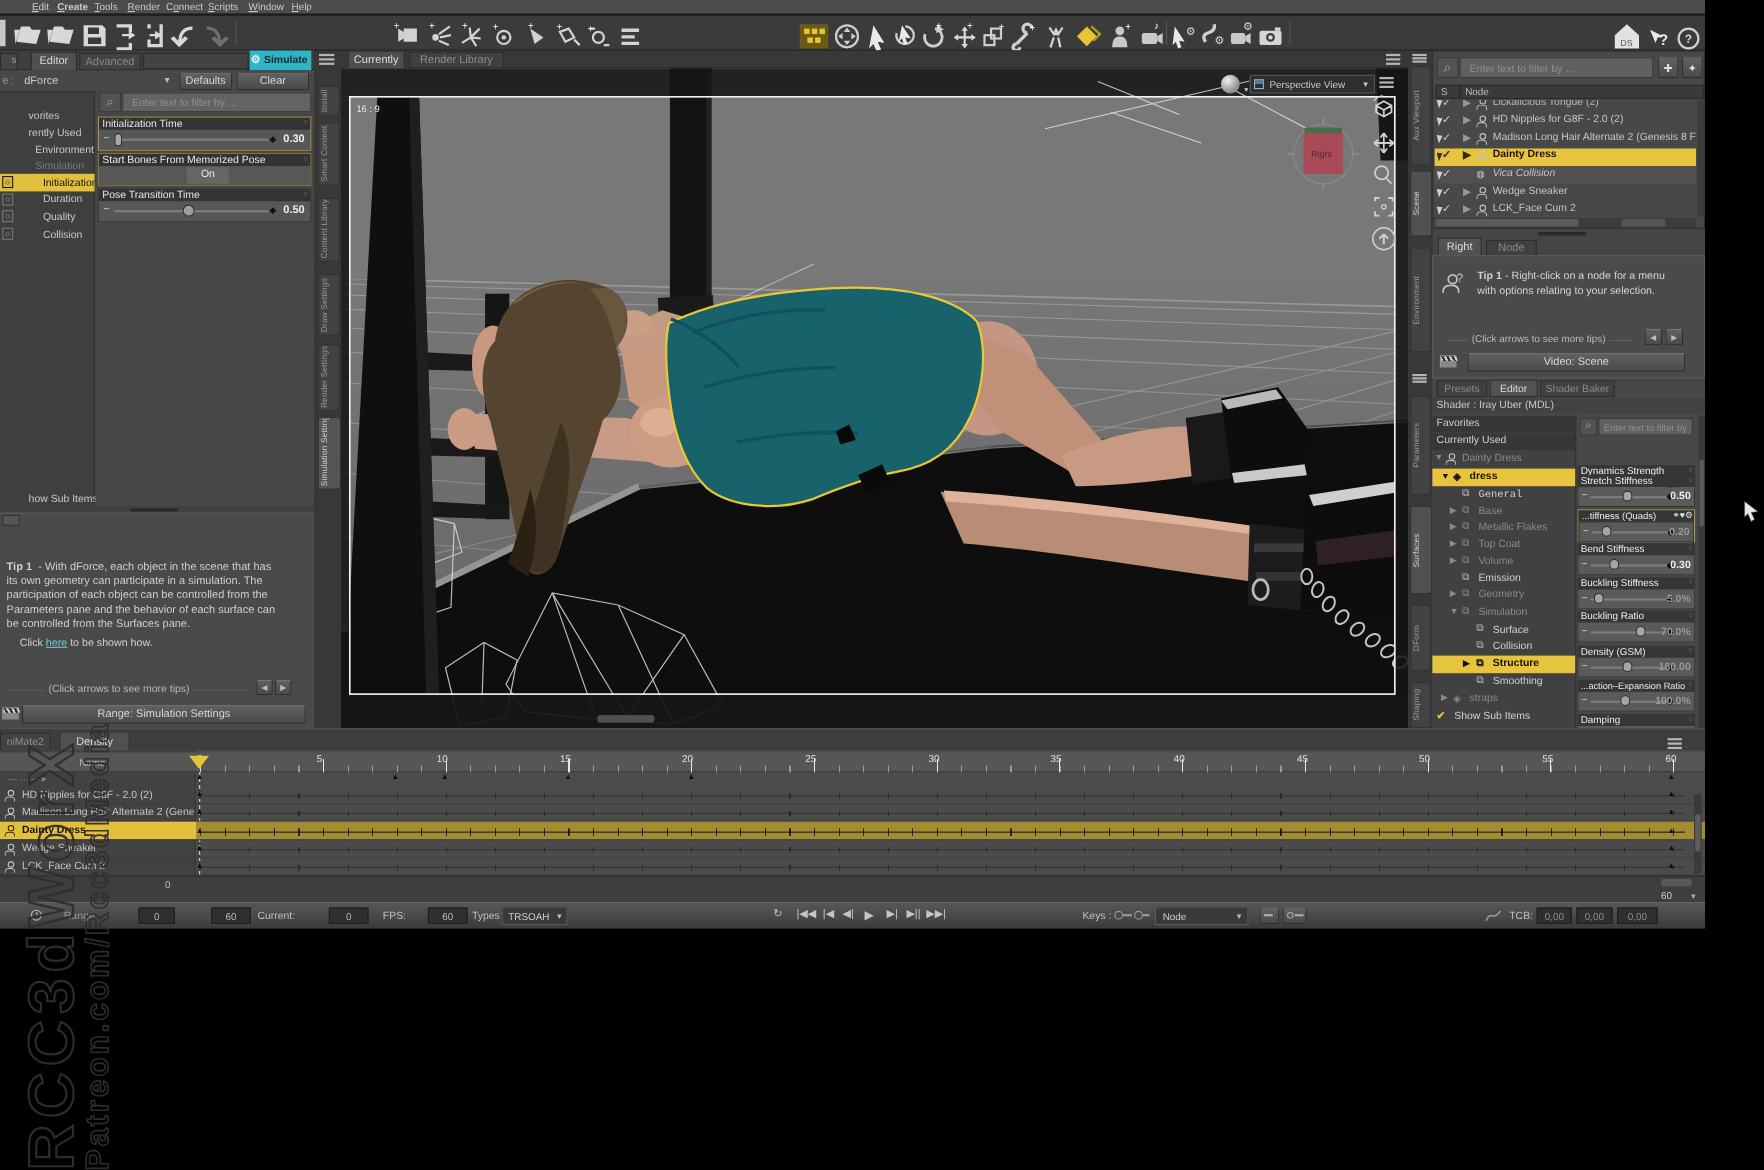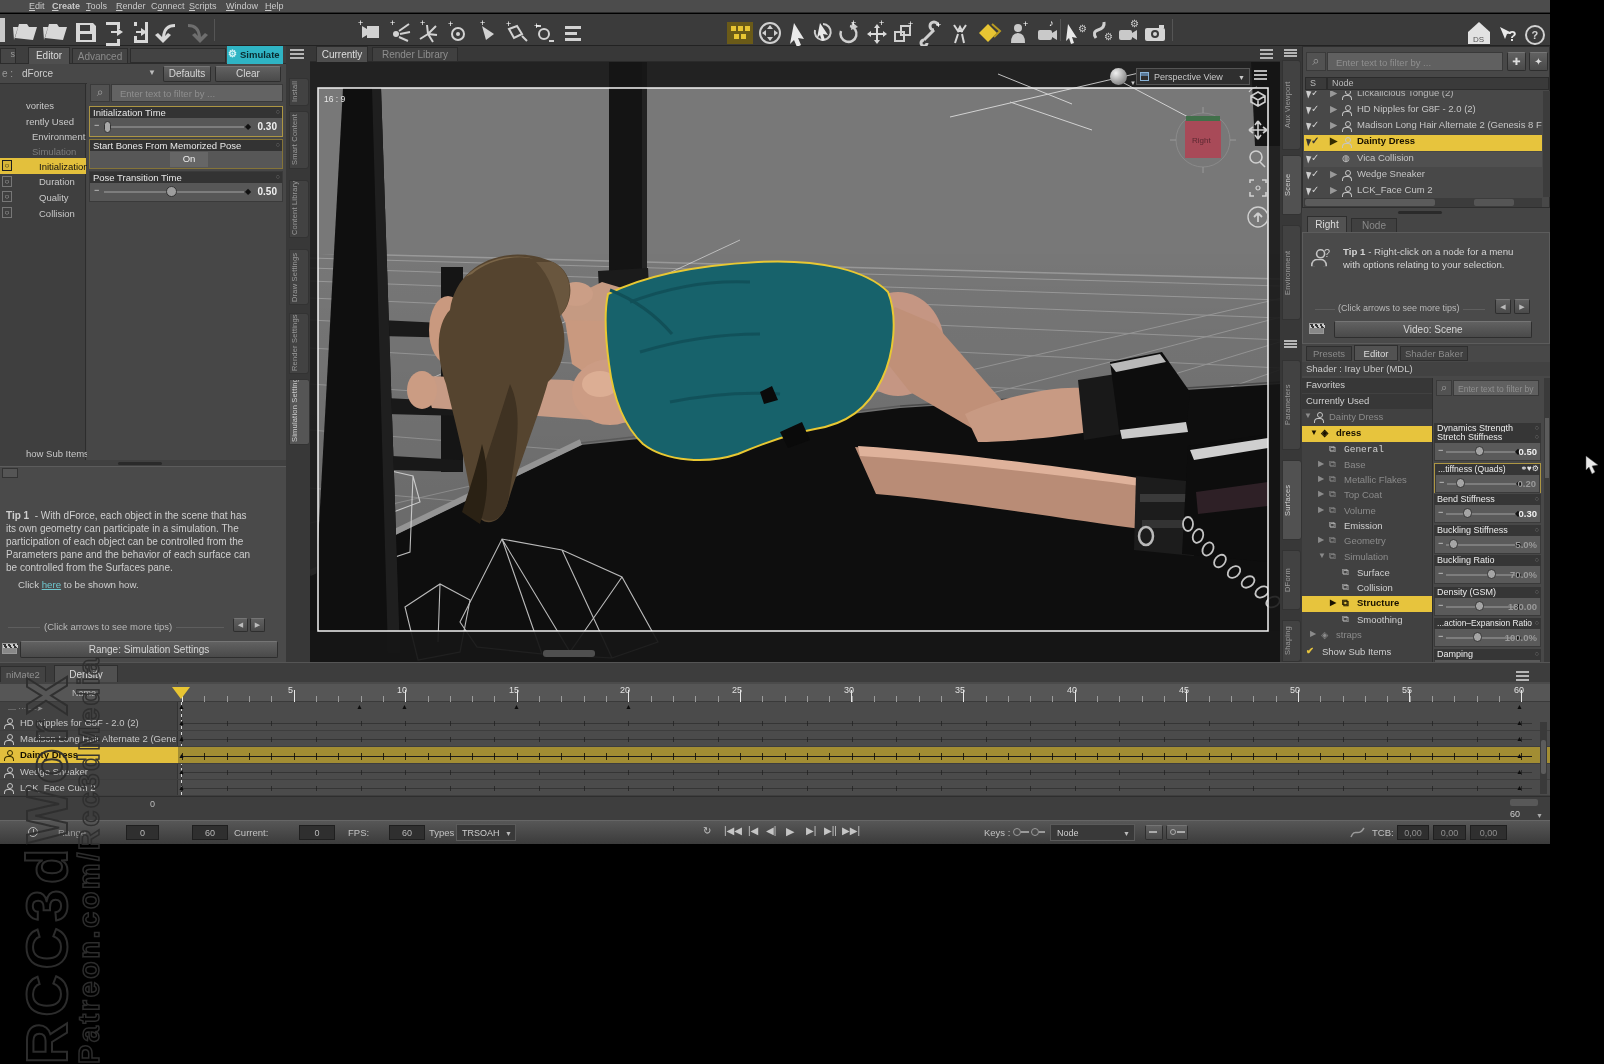--- a/index.html
+++ b/index.html
@@ -513,21 +513,21 @@
           </div>
       <div class="abs" style="left:0;top:44px;width:238px;height:16px;background:#e7c43d;color:#161000;font-weight:bold;">
             <span class="vico" style="left:2px;top:2px;filter:brightness(0.25);"></span>
             <span style="position:absolute;left:26px;color:#332b00;">▶</span>
             <span class="pico" style="left:38px;top:2px;"></span>
             <span style="position:absolute;left:53px;">Dainty Dress</span>
           </div>
       <div class="abs" style="left:0;top:61px;width:238px;height:15px;background:#505050;">
             <span class="vico" style="left:2px;top:2px;"></span>
             <span style="position:absolute;left:38px;top:1px;color:#ccc;font-size:9px;">◍</span>
-            <span style="position:absolute;left:53px;">Vica Collision</span>
+            <span style="position:absolute;left:53px;font-style:italic;">Vica Collision</span>
           </div>
       <div class="abs" style="left:0;top:77px;width:238px;height:15px;">
             <span class="vico" style="left:2px;top:2px;"></span>
             <span style="position:absolute;left:26px;color:#999;">▶</span>
             <span class="pico" style="left:38px;top:2px;"></span>
             <span style="position:absolute;left:53px;">Wedge Sneaker</span>
           </div>
       <div class="abs" style="left:0;top:93px;width:238px;height:15px;">
             <span class="vico" style="left:2px;top:2px;"></span>
             <span style="position:absolute;left:26px;color:#999;">▶</span>

